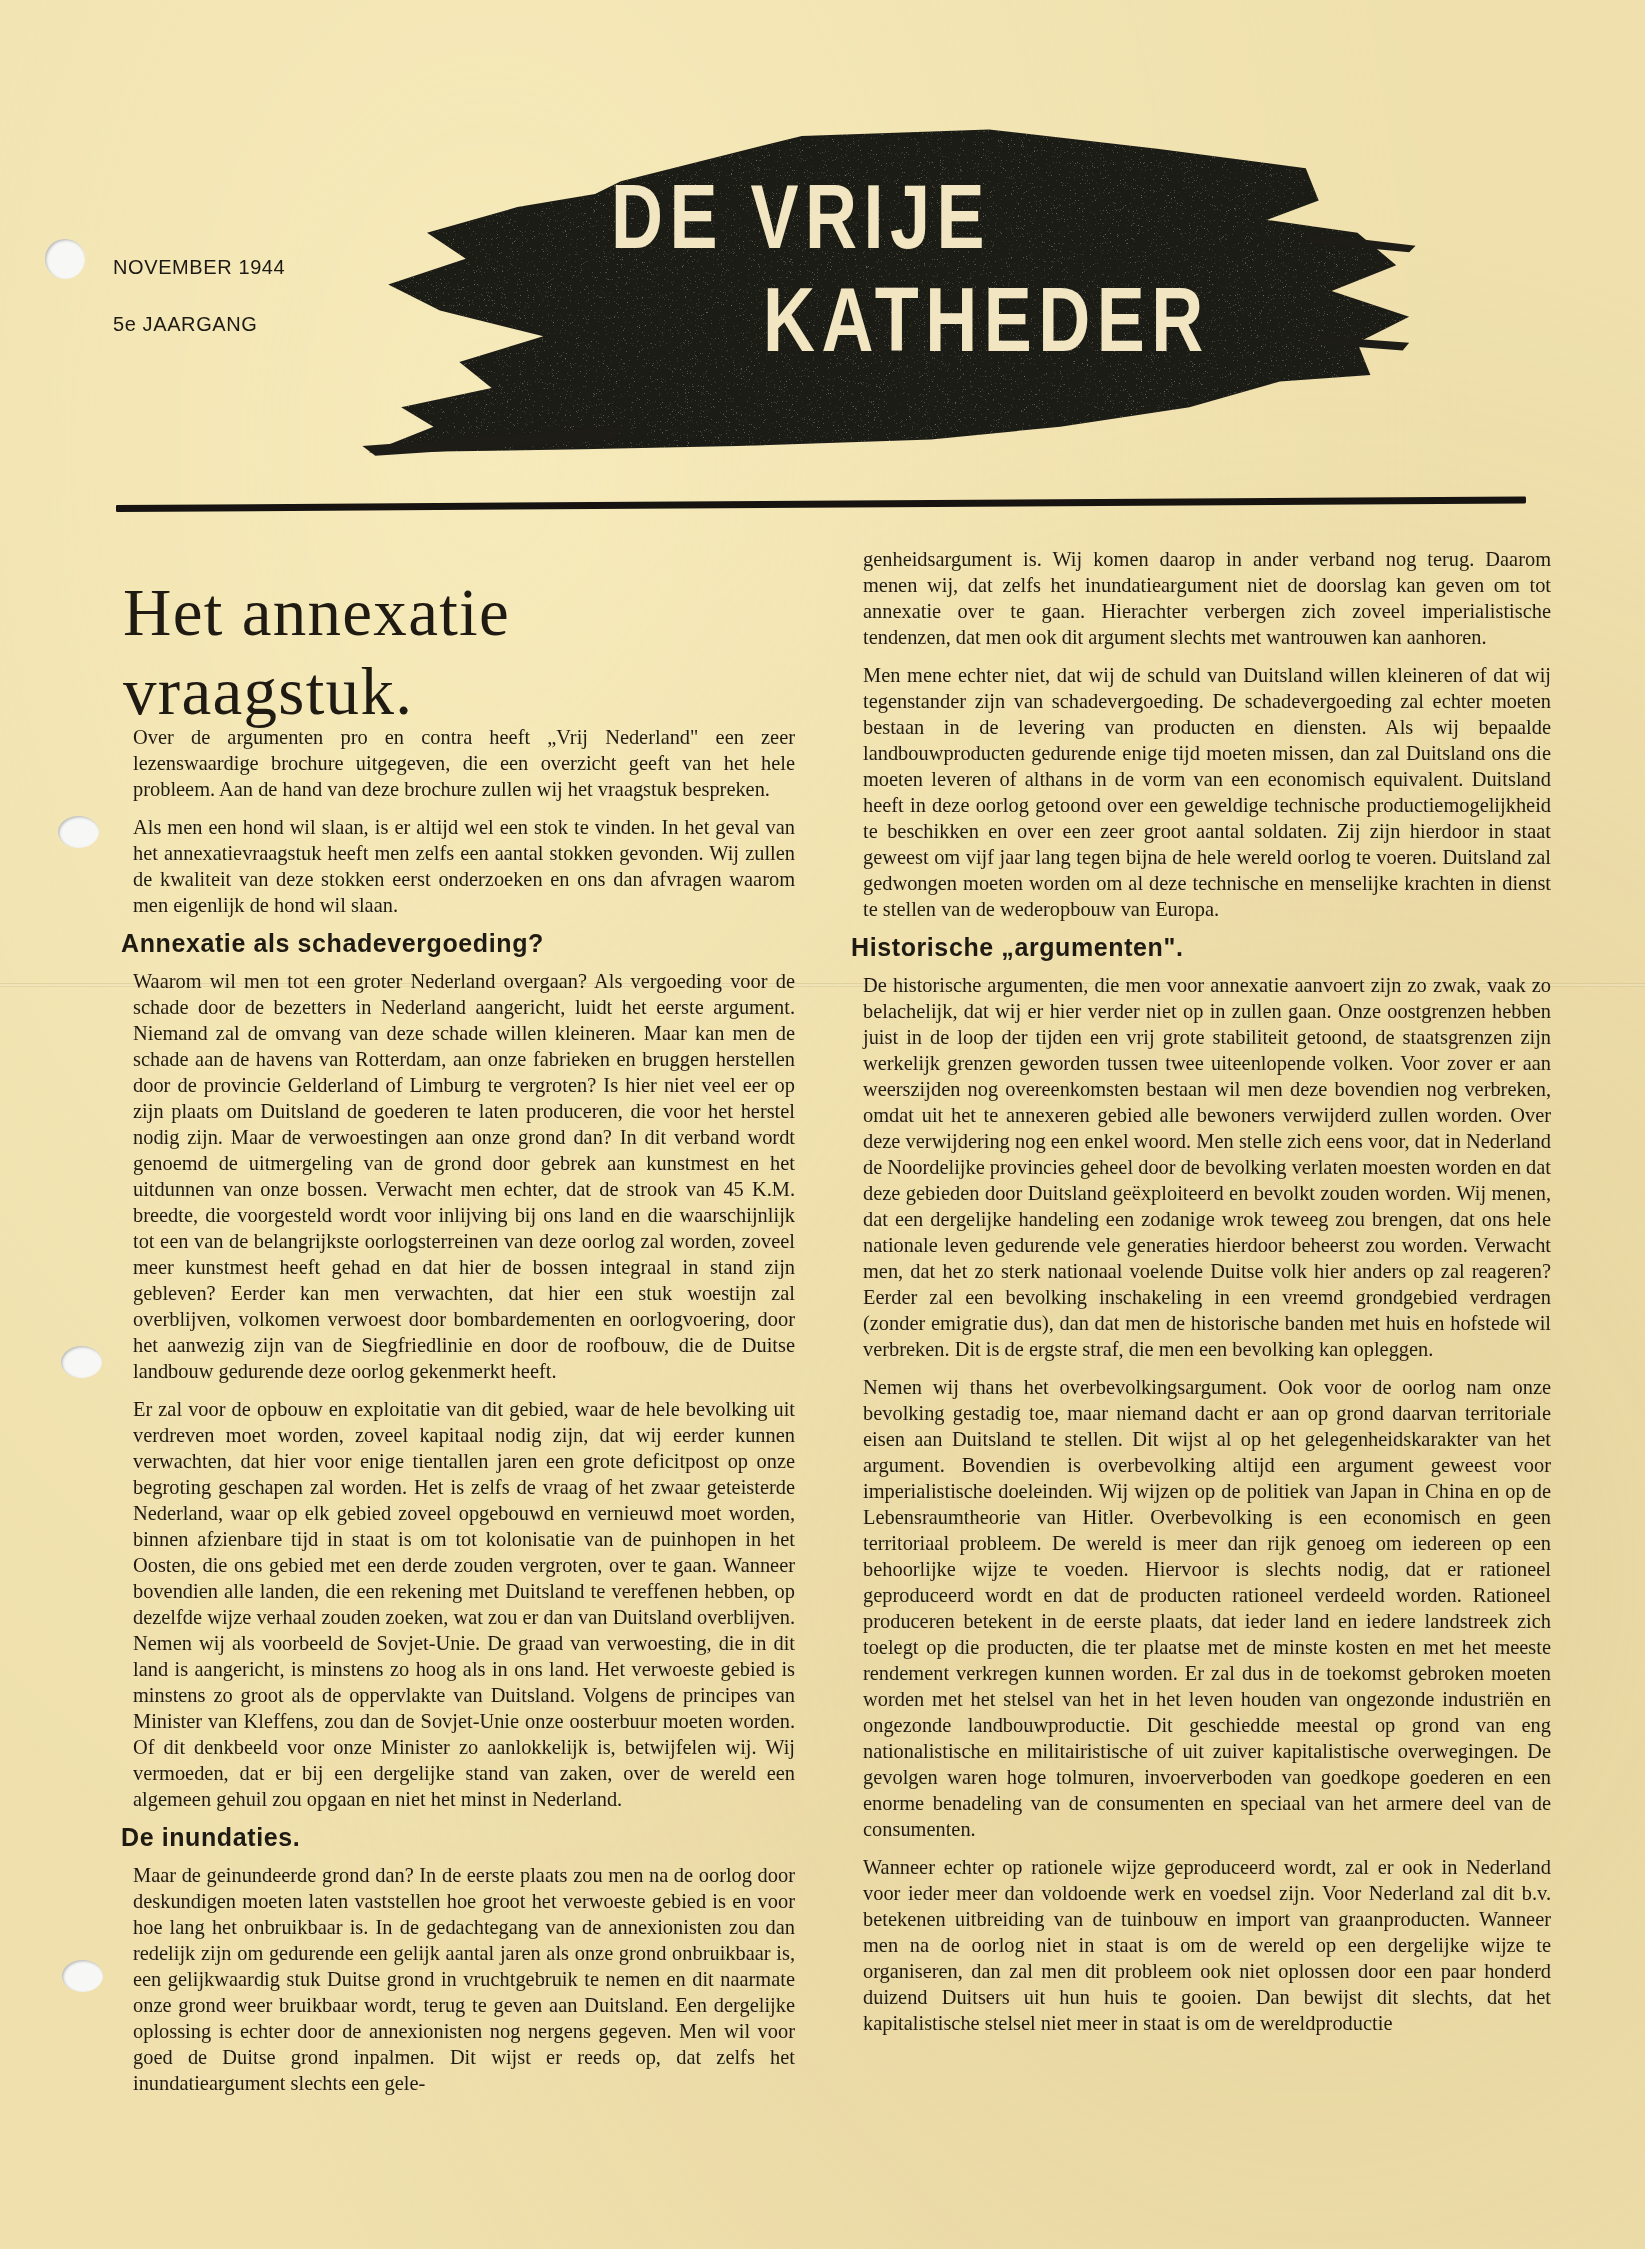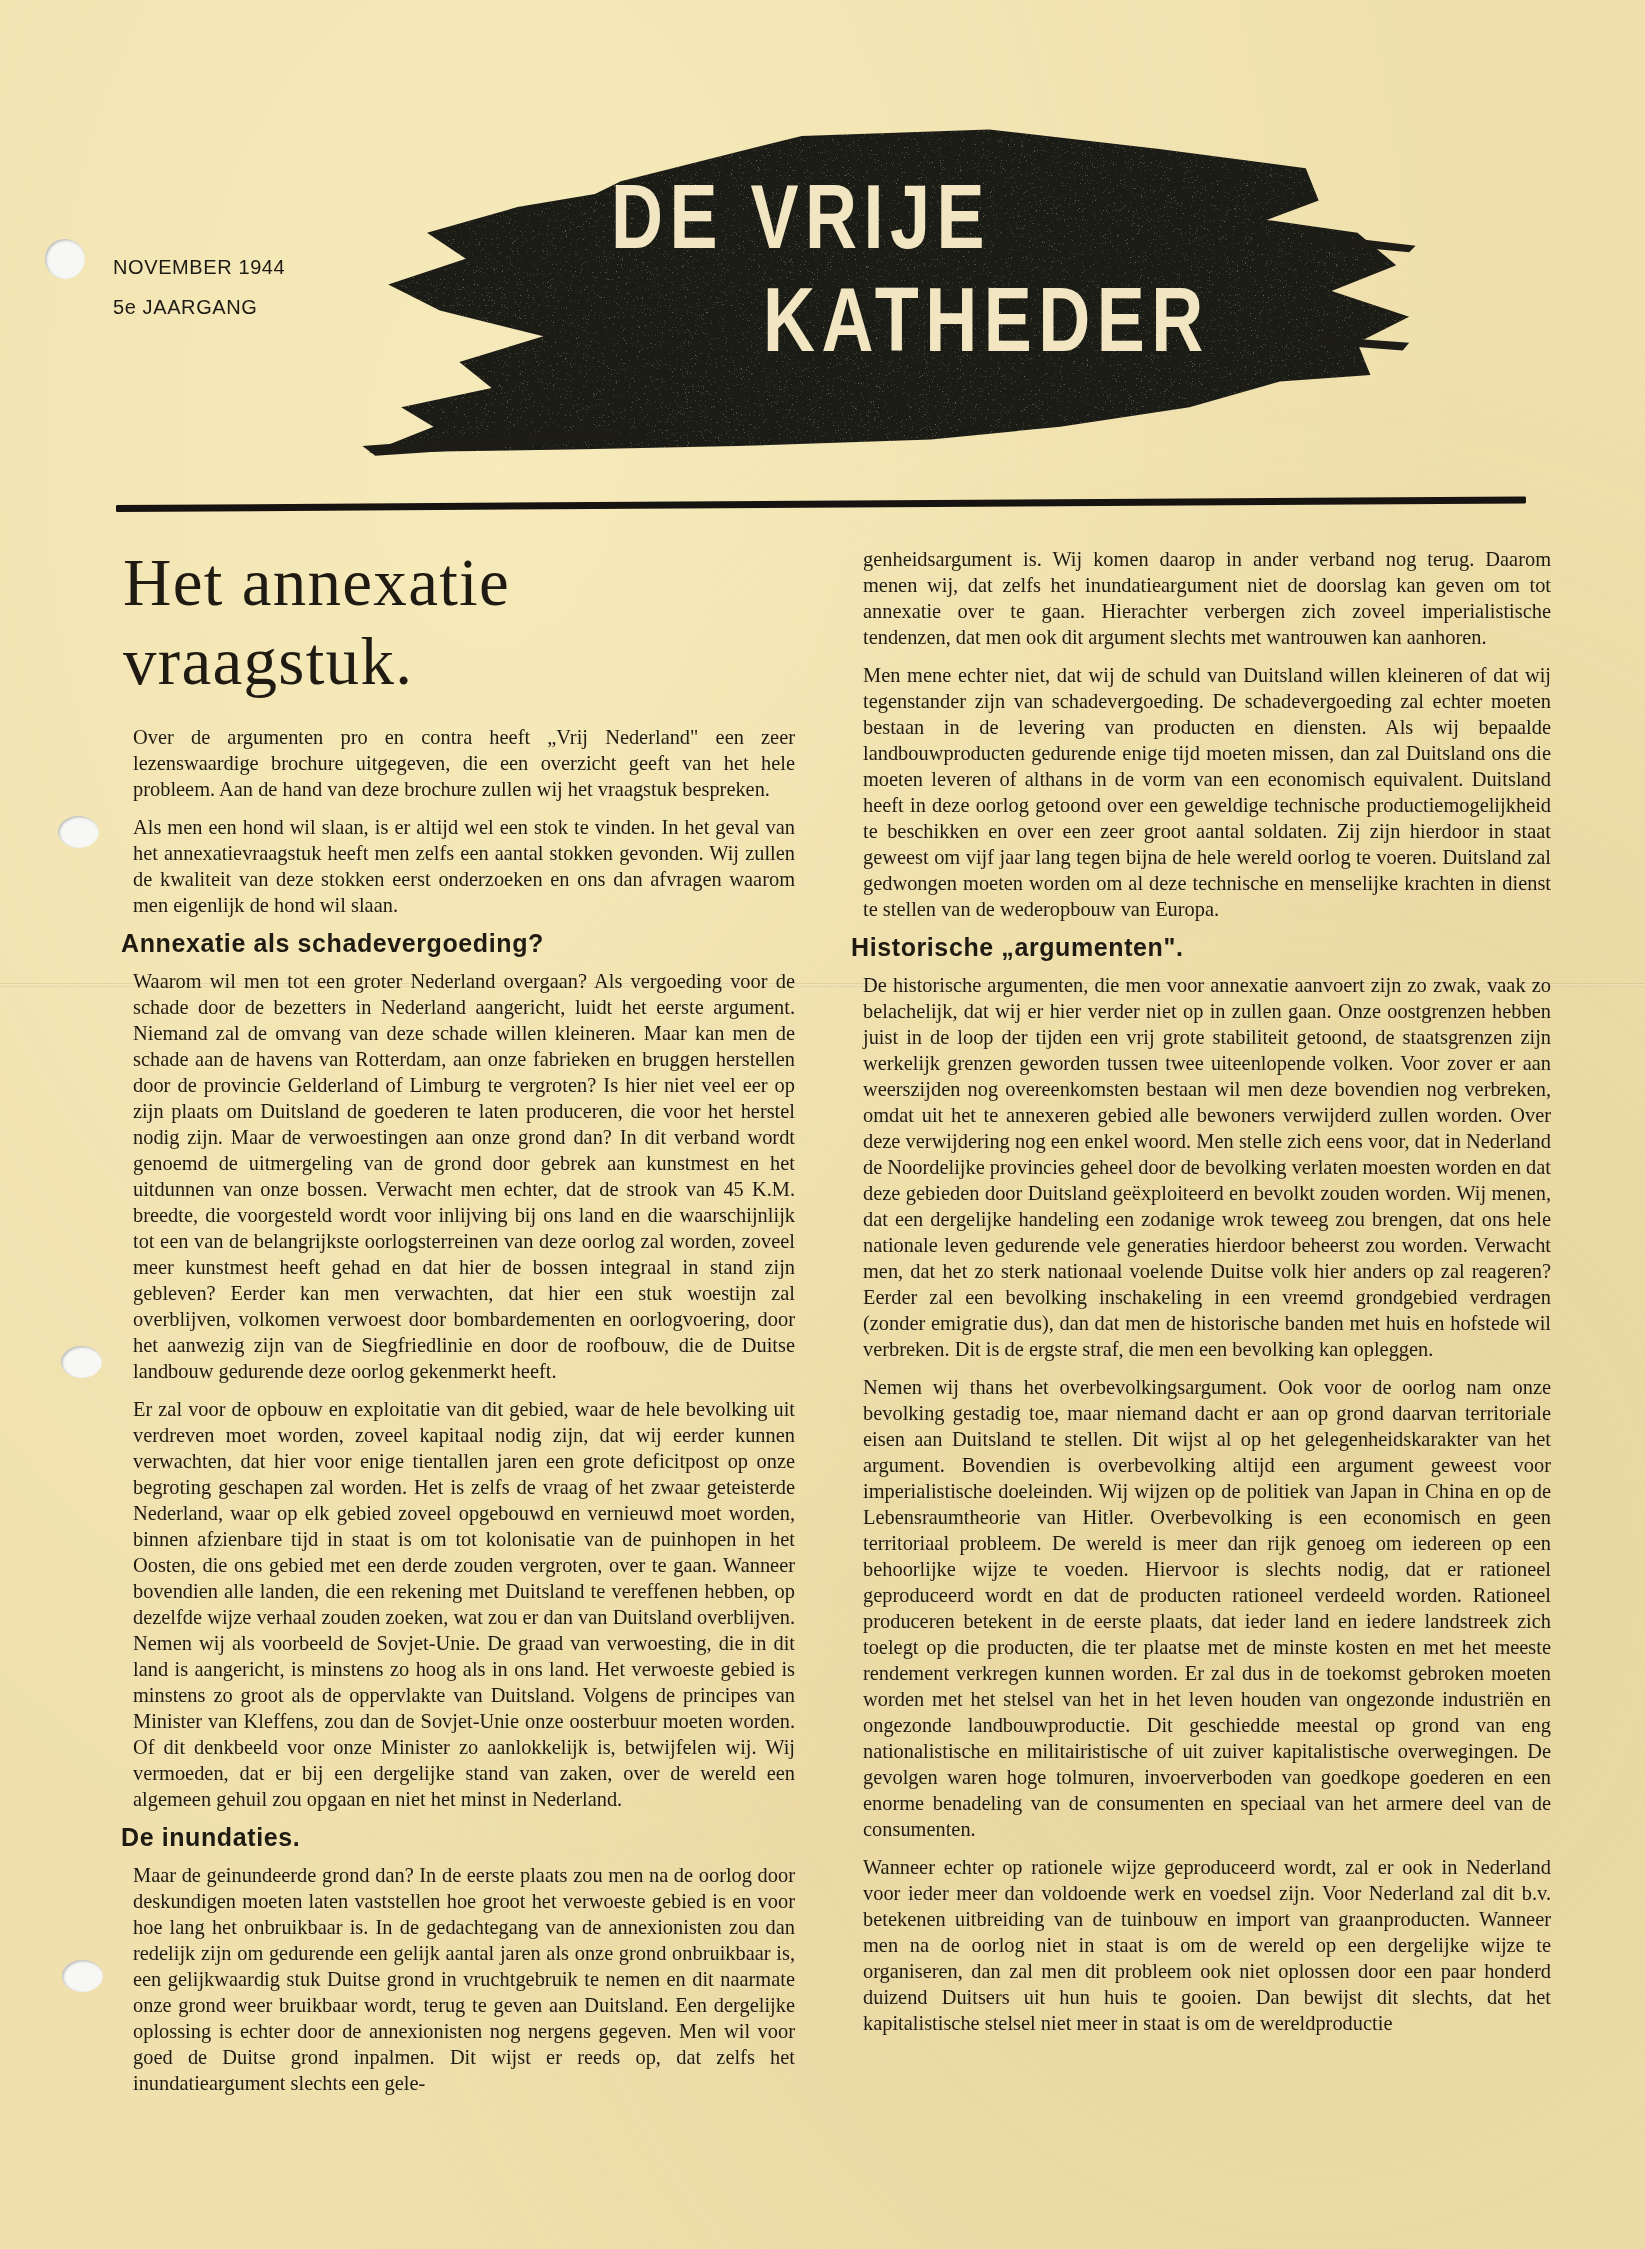--- a/index.html
+++ b/index.html
@@ -42,21 +42,21 @@
 
 <div class="fold" style="top:983px;"></div>
 
 <div class="hole" style="left:45px; top:239px;"></div>
 <div class="hole flat" style="left:58px; top:816px;"></div>
 <div class="hole flat" style="left:61px; top:1346px;"></div>
 <div class="hole flat" style="left:62px; top:1960px;"></div>
 
 <div>
   <div class="dateline" style="top:256px;">NOVEMBER 1944</div>
-  <div class="dateline" style="top:296px;">5e JAARGANG</div>
+  <div class="dateline" style="top:313px;">5e JAARGANG</div>
 
   <svg id="masthead-brush" viewBox="0 0 1800 520">
     <defs>
       <filter id="rough">
         <feTurbulence type="fractalNoise" baseFrequency="0.9" numOctaves="2" result="n"></feTurbulence>
         <feColorMatrix in="n" type="matrix" values="0 0 0 0 0.55  0 0 0 0 0.5  0 0 0 0 0.38  0 0 0 1.4 -0.95" result="speck"></feColorMatrix>
         <feComposite in="speck" in2="SourceGraphic" operator="in" result="s"></feComposite>
         <feMerge>
             <feMergeNode in="SourceGraphic"></feMergeNode>
             <feMergeNode in="s"></feMergeNode>
@@ -68,21 +68,21 @@
     <path fill="#1e1c17" d="M1480 170 L1650 190 L1640 200 L1480 185 Z"></path>
     <path fill="#1e1c17" d="M1500 330 L1640 340 L1630 352 L1500 342 Z"></path>
   </svg>
   <div class="mast-word" style="left:611px; top:165px;">DE VRIJE</div>
   <div class="mast-word" style="left:763px; top:268px;">KATHEDER</div>
 </div>
 
 <div class="rule"></div>
 
 <h1 class="headline">
-  <span style="display:block; width:505px;">Het annexatie vraagstuk.</span>
+  <span style="display:block; width:505px;margin-top:30px;">Het annexatie vraagstuk.</span>
 </h1>
 
 <div class="col col-left" id="col-left">
     <p>Over de argumenten pro en contra heeft „Vrij Nederland" een zeer lezenswaardige brochure uitgegeven, die een overzicht geeft van het hele probleem. Aan de hand van deze brochure zullen wij het vraagstuk bespreken.</p>
     <p>Als men een hond wil slaan, is er altijd wel een stok te vinden. In het geval van het annexatievraagstuk heeft men zelfs een aantal stokken gevonden. Wij zullen de kwaliteit van deze stokken eerst onderzoeken en ons dan afvragen waarom men eigenlijk de hond wil slaan.</p>
     <h2>Annexatie als schadevergoeding?</h2>
     <p>Waarom wil men tot een groter Nederland overgaan? Als vergoeding voor de schade door de bezetters in Nederland aangericht, luidt het eerste argument. Niemand zal de omvang van deze schade willen kleineren. Maar kan men de schade aan de havens van Rotterdam, aan onze fabrieken en bruggen herstellen door de provincie Gelderland of Limburg te vergroten? Is hier niet veel eer op zijn plaats om Duitsland de goederen te laten produceren, die voor het herstel nodig zijn. Maar de verwoestingen aan onze grond dan? In dit verband wordt genoemd de uitmergeling van de grond door gebrek aan kunstmest en het uitdunnen van onze bossen. Verwacht men echter, dat de strook van 45 K.M. breedte, die voorgesteld wordt voor inlijving bij ons land en die waarschijnlijk tot een van de belangrijkste oorlogsterreinen van deze oorlog zal worden, zoveel meer kunstmest heeft gehad en dat hier de bossen integraal in stand zijn gebleven? Eerder kan men verwachten, dat hier een stuk woestijn zal overblijven, volkomen verwoest door bombardementen en oorlogvoering, door het aanwezig zijn van de Siegfriedlinie en door de roofbouw, die de Duitse landbouw gedurende deze oorlog gekenmerkt heeft.</p>
     <p>Er zal voor de opbouw en exploitatie van dit gebied, waar de hele bevolking uit verdreven moet worden, zoveel kapitaal nodig zijn, dat wij eerder kunnen verwachten, dat hier voor enige tientallen jaren een grote deficitpost op onze begroting geschapen zal worden. Het is zelfs de vraag of het zwaar geteisterde Nederland, waar op elk gebied zoveel opgebouwd en vernieuwd moet worden, binnen afzienbare tijd in staat is om tot kolonisatie van de puinhopen in het Oosten, die ons gebied met een derde zouden vergroten, over te gaan. Wanneer bovendien alle landen, die een rekening met Duitsland te vereffenen hebben, op dezelfde wijze verhaal zouden zoeken, wat zou er dan van Duitsland overblijven. Nemen wij als voorbeeld de Sovjet-Unie. De graad van verwoesting, die in dit land is aangericht, is minstens zo hoog als in ons land. Het verwoeste gebied is minstens zo groot als de oppervlakte van Duitsland. Volgens de principes van Minister van Kleffens, zou dan de Sovjet-Unie onze oosterbuur moeten worden. Of dit denkbeeld voor onze Minister zo aanlokkelijk is, betwijfelen wij. Wij vermoeden, dat er bij een dergelijke stand van zaken, over de wereld een algemeen gehuil zou opgaan en niet het minst in Nederland.</p>
     <h2>De inundaties.</h2>
     <p>Maar de geinundeerde grond dan? In de eerste plaats zou men na de oorlog door deskundigen moeten laten vaststellen hoe groot het verwoeste gebied is en voor hoe lang het onbruikbaar is. In de gedachtegang van de annexionisten zou dan redelijk zijn om gedurende een gelijk aantal jaren als onze grond onbruikbaar is, een gelijkwaardig stuk Duitse grond in vruchtgebruik te nemen en dit naarmate onze grond weer bruikbaar wordt, terug te geven aan Duitsland. Een dergelijke oplossing is echter door de annexionisten nog nergens gegeven. Men wil voor goed de Duitse grond inpalmen. Dit wijst er reeds op, dat zelfs het inundatieargument slechts een gele-</p>

